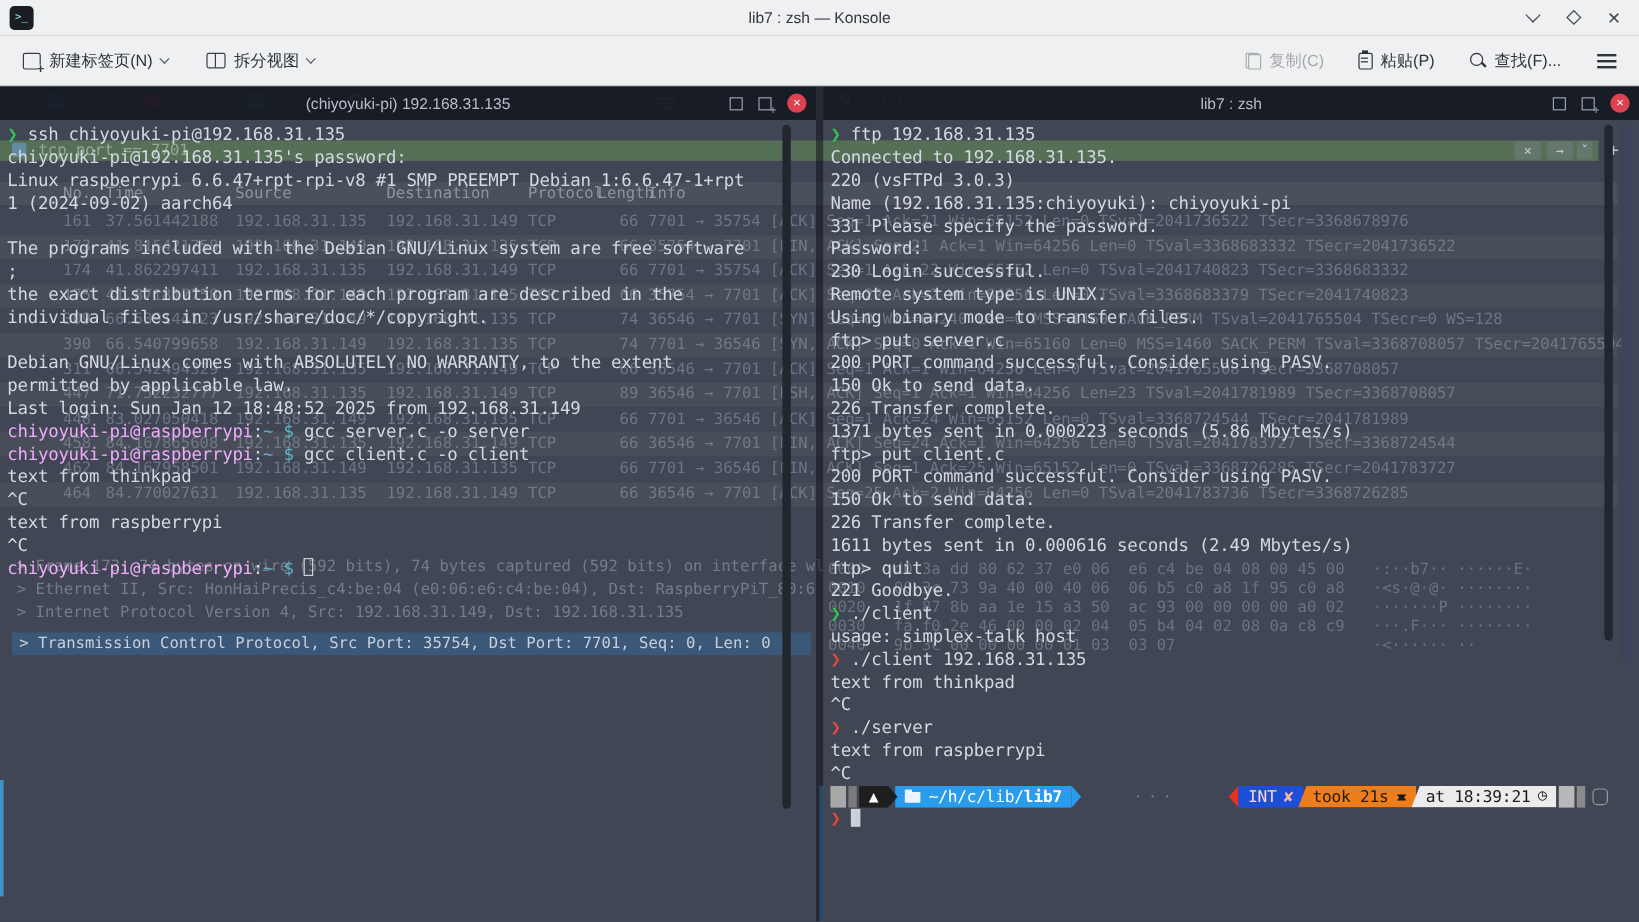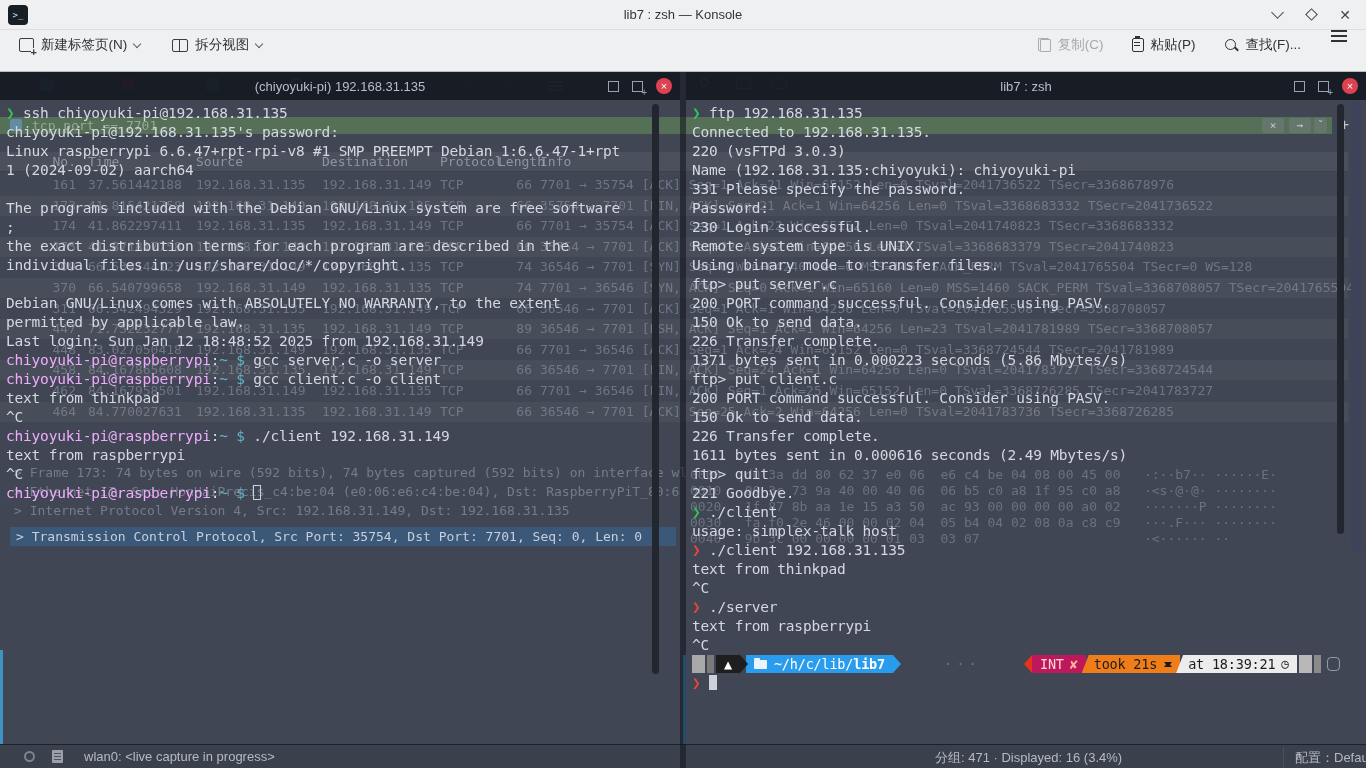--- a/index.html
+++ b/index.html
@@ -10,21 +10,21 @@
   .app-icon{width:20px;height:20px;margin-left:8px;background:#1a1d21;border-radius:4px;color:#9fe8ff;
     font-family:"DejaVu Sans Mono",monospace;font-size:9px;line-height:20px;text-align:center}
   .tb-title{position:absolute;left:0;right:0;text-align:center;font-size:13px;color:#33363b}
   .win-controls{margin-left:auto;display:flex;align-items:center;gap:16px;padding-right:12px;z-index:2}
   .wc{width:18px;height:18px;display:flex;align-items:center;justify-content:center;cursor:default}
   .wc-min{width:9px;height:9px;border-right:1.4px solid #43474c;border-bottom:1.4px solid #43474c;transform:rotate(45deg);margin-top:-4px}
   .wc-max{width:9px;height:9px;border:1.4px solid #43474c;transform:rotate(45deg)}
   .wc-close{font-size:14px;color:#43474c;line-height:18px}
 
   
-  .toolbar{height:42px;background:#eff0f1;display:flex;align-items:flex-start;border-bottom:1px solid #b9babc;padding:0 10px}
+  .toolbar{height:42px;background:#eff0f1;display:flex;align-items:center;border-bottom:1px solid #b9babc;padding:0 10px}
   .tbtn{display:flex;align-items:center;gap:7px;padding:6px 9px;border-radius:3px;font-size:13.5px;color:#2f3338;cursor:default}
   .tbtn.disabled{color:#a6a9ac}
   .caret{width:6px;height:6px;border-right:1.4px solid #5a5e63;border-bottom:1.4px solid #5a5e63;transform:rotate(45deg);margin-top:-3px}
   .ic-newtab{width:15px;height:14px;border:1.5px solid #3a3e44;border-radius:2px;position:relative}
   .ic-newtab::after{content:"+";position:absolute;right:-4px;bottom:-6px;font-size:11px;font-weight:bold;color:#3a3e44;background:#eff0f1;line-height:9px}
   .ic-split{width:16px;height:13px;border:1.5px solid #3a3e44;border-radius:2px;position:relative}
   .ic-split::after{content:"";position:absolute;left:5.5px;top:0;bottom:0;width:1.5px;background:#3a3e44}
   .ic-copy{width:13px;height:14px;position:relative}
   .ic-copy::before,.ic-copy::after{content:"";position:absolute;width:9px;height:11px;border:1.4px solid #aaadaf;border-radius:1px}
   .ic-copy::before{left:0;top:0}.ic-copy::after{right:0;bottom:0;background:#eff0f1}
@@ -97,21 +97,21 @@
   .cursor-hollow{display:inline-block;width:8px;height:15px;border:1px solid #ccd0da;vertical-align:-2px}
 
   
   .powerline{position:absolute;left:6px;right:26px;top:555px;height:18px;display:flex;align-items:stretch;font-size:13.5px;line-height:18px}
   .pl-blk{display:inline-block}
   .g1{width:13px;background:#a8a8a8}.g2{width:7px;background:#7a7a7a;margin-left:2px;margin-right:2px}
   .g3{width:13px;background:#b8b8b8;margin-left:2px}.g4{width:7px;background:#8a8a8a;margin-left:2px}
   .pl-seg{display:flex;align-items:center;padding:0 8px;white-space:pre}
   .pl-black{background:#1e1e1e;color:#fff}
   .pl-blue{background:#2a9ced;color:#fff}
-  .pl-red{background:#be185d;color:#ffd9cf}
+  .pl-red{background:#1d4ed8;color:#ffd9cf}
   .pl-orange{background:#ef7d1a;color:#1c1c1c;clip-path:polygon(7px 0,100% 0,100% 100%,0 100%);margin-left:-4px;padding-left:12px}
   .pl-white{background:#ececec;color:#1c1c1c;clip-path:polygon(7px 0,100% 0,100% 100%,0 100%);margin-left:-4px;padding-left:12px}
   .tri-r{width:0;height:0;border-top:9px solid transparent;border-bottom:9px solid transparent}
   .tr-black{border-left:8px solid #1e1e1e;margin-right:-2px;position:relative;z-index:1}
   .tr-blue{border-left:8px solid #2a9ced}
   .tri-l{width:0;height:0;border-top:9px solid transparent;border-bottom:9px solid transparent;border-right:8px solid #e8321f}
   .pl-dots{flex:1;color:rgba(150,156,170,.55);text-align:center;letter-spacing:4px;overflow:hidden}
   .folder-icon{display:inline-block;width:13px;height:9px;background:#eaf4ff;border-radius:1px;position:relative;margin-right:7px}
   .folder-icon::before{content:"";position:absolute;left:0;top:-2px;width:6px;height:2px;background:#eaf4ff;border-radius:1px 1px 0 0}
   .hg{display:inline-block;width:0;height:0;border-left:4px solid transparent;border-right:4px solid transparent;margin-left:7px}
@@ -204,21 +204,21 @@
     <span class="ws-addfilter">+</span>
 
     <div class="ws-cols" id="ws-cols"><span class="wn">No.</span><span class="wt">Time</span><span class="wsrc">Source</span><span class="wdst">Destination</span><span class="wp">Protocol</span><span class="wl">Length</span><span>Info</span></div>
 
     <div id="ws-rows">
         <div class="ws-row" style="top: 103px;"><span class="wn">161</span><span class="wt">37.561442188</span><span class="wsrc">192.168.31.135</span><span class="wdst">192.168.31.149</span><span class="wp">TCP</span><span class="wl">66</span><span>7701 → 35754 [ACK] Seq=1 Ack=21 Win=65152 Len=0 TSval=2041736522 TSecr=3368678976</span></div>
         <div class="ws-row alt" style="top: 124px;"><span class="wn">173</span><span class="wt">41.815421758</span><span class="wsrc">192.168.31.149</span><span class="wdst">192.168.31.135</span><span class="wp">TCP</span><span class="wl">66</span><span>35754 → 7701 [FIN, ACK] Seq=21 Ack=1 Win=64256 Len=0 TSval=3368683332 TSecr=2041736522</span></div>
         <div class="ws-row" style="top: 144px;"><span class="wn">174</span><span class="wt">41.862297411</span><span class="wsrc">192.168.31.135</span><span class="wdst">192.168.31.149</span><span class="wp">TCP</span><span class="wl">66</span><span>7701 → 35754 [ACK] Seq=1 Ack=22 Win=65152 Len=0 TSval=2041740823 TSecr=3368683332</span></div>
         <div class="ws-row alt" style="top: 165px;"><span class="wn">175</span><span class="wt">41.871817758</span><span class="wsrc">192.168.31.149</span><span class="wdst">192.168.31.135</span><span class="wp">TCP</span><span class="wl">66</span><span>35754 → 7701 [ACK] Seq=22 Ack=2 Win=64256 Len=0 TSval=3368683379 TSecr=2041740823</span></div>
         <div class="ws-row" style="top: 185px;"><span class="wn">309</span><span class="wt">66.539144123</span><span class="wsrc">192.168.31.149</span><span class="wdst">192.168.31.135</span><span class="wp">TCP</span><span class="wl">74</span><span>36546 → 7701 [SYN] Seq=0 Win=64240 Len=0 MSS=1460 SACK_PERM TSval=2041765504 TSecr=0 WS=128</span></div>
-        <div class="ws-row alt" style="top: 206px;"><span class="wn">370</span><span class="wt">66.540799658</span><span class="wsrc">192.168.31.149</span><span class="wdst">192.168.31.135</span><span class="wp">TCP</span><span class="wl">74</span><span>7701 → 36546 [SYN, ACK] Seq=0 Ack=1 Win=65160 Len=0 MSS=1460 SACK_PERM TSval=3368708057 TSecr=2041765504</span></div>
+        <div class="ws-row alt" style="top: 206px;"><span class="wn">390</span><span class="wt">66.540799658</span><span class="wsrc">192.168.31.149</span><span class="wdst">192.168.31.135</span><span class="wp">TCP</span><span class="wl">74</span><span>7701 → 36546 [SYN, ACK] Seq=0 Ack=1 Win=65160 Len=0 MSS=1460 SACK_PERM TSval=3368708057 TSecr=2041765504</span></div>
         <div class="ws-row" style="top: 227px;"><span class="wn">311</span><span class="wt">66.542494329</span><span class="wsrc">192.168.31.135</span><span class="wdst">192.168.31.149</span><span class="wp">TCP</span><span class="wl">66</span><span>36546 → 7701 [ACK] Seq=1 Ack=1 Win=64256 Len=0 TSval=2041765508 TSecr=3368708057</span></div>
         <div class="ws-row alt" style="top: 247px;"><span class="wn">447</span><span class="wt">71.752232777</span><span class="wsrc">192.168.31.135</span><span class="wdst">192.168.31.149</span><span class="wp">TCP</span><span class="wl">89</span><span>36546 → 7701 [PSH, ACK] Seq=1 Ack=1 Win=64256 Len=23 TSval=2041781989 TSecr=3368708057</span></div>
         <div class="ws-row" style="top: 268px;"><span class="wn">448</span><span class="wt">83.027050418</span><span class="wsrc">192.168.31.149</span><span class="wdst">192.168.31.135</span><span class="wp">TCP</span><span class="wl">66</span><span>7701 → 36546 [ACK] Seq=1 Ack=24 Win=65152 Len=0 TSval=3368724544 TSecr=2041781989</span></div>
         <div class="ws-row alt" style="top: 288px;"><span class="wn">458</span><span class="wt">84.167865608</span><span class="wsrc">192.168.31.135</span><span class="wdst">192.168.31.149</span><span class="wp">TCP</span><span class="wl">66</span><span>36546 → 7701 [FIN, ACK] Seq=24 Ack=1 Win=64256 Len=0 TSval=2041783727 TSecr=3368724544</span></div>
         <div class="ws-row" style="top: 309px;"><span class="wn">462</span><span class="wt">84.167958501</span><span class="wsrc">192.168.31.149</span><span class="wdst">192.168.31.135</span><span class="wp">TCP</span><span class="wl">66</span><span>7701 → 36546 [FIN, ACK] Seq=1 Ack=25 Win=65152 Len=0 TSval=3368726285 TSecr=2041783727</span></div>
         <div class="ws-row alt" style="top: 330px;"><span class="wn">464</span><span class="wt">84.770027631</span><span class="wsrc">192.168.31.135</span><span class="wdst">192.168.31.149</span><span class="wp">TCP</span><span class="wl">66</span><span>36546 → 7701 [ACK] Seq=25 Ack=2 Win=64256 Len=0 TSval=2041783736 TSecr=3368726285</span></div>
       </div>
 
     <div id="ws-details">
         <div class="ws-det" style="top: 393px;">&gt; Frame 173: 74 bytes on wire (592 bits), 74 bytes captured (592 bits) on interface wl</div>
@@ -233,28 +233,20 @@
         <div class="ws-hex" style="top: 427px;">0020   1f 87 8b aa 1e 15 a3 50  ac 93 00 00 00 00 a0 02   ·······P ········</div>
         <div class="ws-hex" style="top: 443px;">0030   fa f0 2e 46 00 00 02 04  05 b4 04 02 08 0a c8 c9   ···.F··· ········</div>
         <div class="ws-hex" style="top: 459px;">0040   9b 3c 00 00 00 00 01 03  03 07                     ·&lt;······ ··</div>
       </div>
 
     <div class="stripe" style="left:0;top:578px;height:97px"></div>
     <div class="stripe" style="left:683px;top:583px;height:113px"></div>
 
     <div class="thumb" style="left:1351px;top:30px;width:10px;height:450px;background:#3d4359"></div>
 
-    <div class="ws-status">
-      <span class="ws-status-circle"></span>
-      <span class="ws-status-note"></span>
-      <span class="ws-status-text">wlan0: &lt;live capture in progress&gt;</span>
-      <span class="ws-status-pkts">分组: 471 · Displayed: 16 (3.4%)</span>
-      <span class="ws-status-sep"></span>
-      <span class="ws-status-profile">配置：Defau</span>
-    </div>
   </div>
 
   <div class="pane-gap"></div>
 
   <div class="pane left">
     <div class="pane-header">
       <span>(chiyoyuki-pi) 192.168.31.135</span>
       <span class="ph-icons">
         <span class="ph-expand"></span>
         <span class="ph-detach"></span>
@@ -272,21 +264,20 @@
         <div class="tline">the exact distribution terms for each program are described in the</div>
         <div class="tline">individual files in /usr/share/doc/*/copyright.</div>
         <div class="tline"></div>
         <div class="tline">Debian GNU/Linux comes with ABSOLUTELY NO WARRANTY, to the extent</div>
         <div class="tline">permitted by applicable law.</div>
         <div class="tline">Last login: Sun Jan 12 18:48:52 2025 from 192.168.31.149</div>
         <div class="tline"><span class="sg-u">chiyoyuki-pi@raspberrypi</span><span class="sg-t">:</span><span class="sg-b">~</span><span class="sg-t"> </span><span class="sg-b">$</span><span class="sg-t"> gcc server.c -o server</span></div>
         <div class="tline"><span class="sg-u">chiyoyuki-pi@raspberrypi</span><span class="sg-t">:</span><span class="sg-b">~</span><span class="sg-t"> </span><span class="sg-b">$</span><span class="sg-t"> gcc client.c -o client</span></div>
         <div class="tline">text from thinkpad</div>
         <div class="tline">^C</div>
-        <div class="tline"><span class="sg-u">chiyoyuki-pi@raspberrypi</span><span class="sg-t">:</span><span class="sg-b">~</span><span class="sg-t"> </span><span class="sg-b">$</span><span class="sg-t"> ./client 192.168.31.149</span></div>
         <div class="tline">text from raspberrypi</div>
         <div class="tline">^C</div>
         <div class="tline"><span class="sg-u">chiyoyuki-pi@raspberrypi</span><span class="sg-t">:</span><span class="sg-b">~</span><span class="sg-t"> </span><span class="sg-b">$</span><span class="sg-t"> </span><span class="cursor-hollow"></span></div>
       </div>
     <div class="thumb" style="left:652px;top:32px;width:7px;height:570px;background:#22262f"></div>
   </div>
 
   <div class="pane right">
     <div class="pane-header">
       <span>lib7 : zsh</span>

